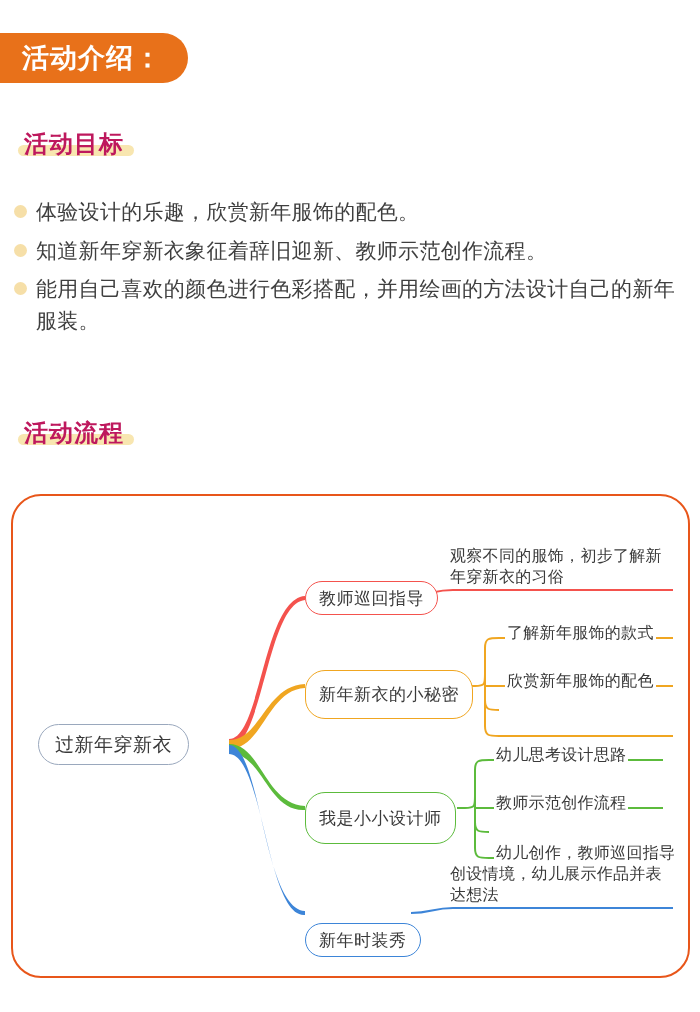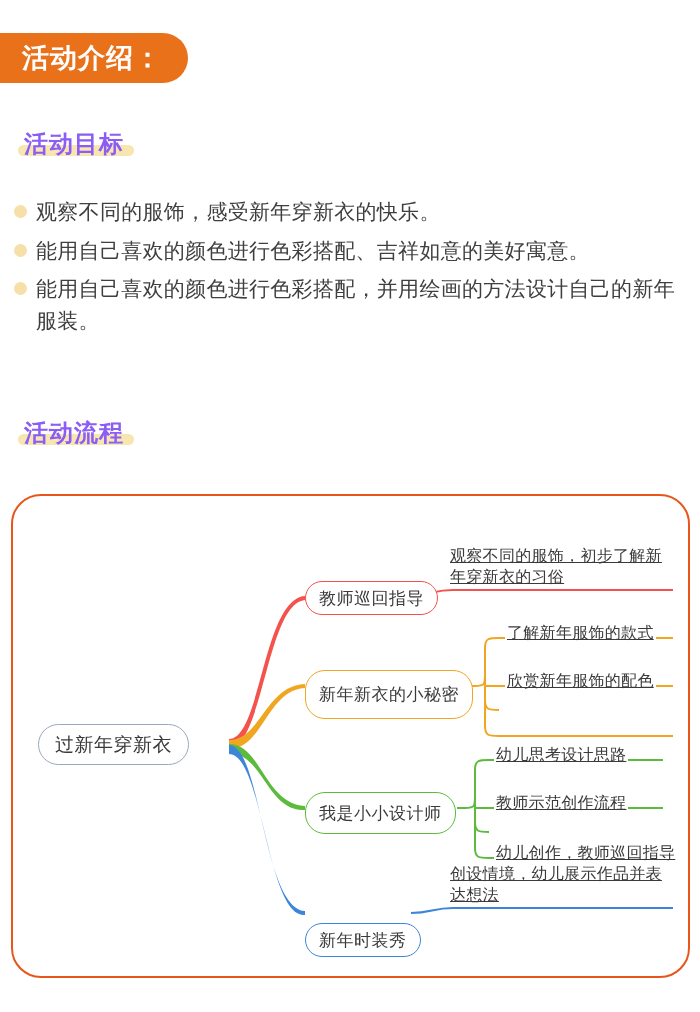--- a/index.html
+++ b/index.html
@@ -53,21 +53,21 @@
     height: 11px;
     background: #f8e6b0;
     border-radius: 6px;
     z-index: 0;
   }
   .section-heading .hl-text {
     position: relative;
     z-index: 1;
     font-size: 24px;
     font-weight: 700;
-    color: #8b5cf6;
+    color: #be185d;
     letter-spacing: 1px;
     line-height: 1.1;
   }
   #heading-goals { top: 131px; }
   #heading-flow  { top: 420px; }
 
   
   .goal-list {
     position: absolute;
     left: 14px;
@@ -135,56 +135,55 @@
   }
   .node.root {
     border: 1.8px solid #9aa8bd;
     height: 41px;
     padding: 0 16px;
     font-size: 19px;
     border-radius: 21px;
   }
   .node.b1 { border: 1.8px solid #f4524d; height: 34px; padding: 0 13px; }
   .node.b2 { border: 1.8px solid #f0a621; height: 49px; padding: 0 13px; }
-  .node.b3 { border: 1.8px solid #5cbb3c; height: 42px; padding: 6px 13px; font-family: Liberation Serif, serif; }
+  .node.b3 { border: 1.8px solid #5cbb3c; height: 52px; padding: 6px 13px; font-family: Liberation Serif, serif; }
   .node.b4 { border: 1.8px solid #3d85d8; height: 34px; padding: 0 13px; }
 
   
   .leaf {
     position: absolute;
     font-size: 16px;
     color: #3a3a3a;
     line-height: 1.32;
     letter-spacing: 0.3px;
     white-space: pre-line;
     background: #ffffff;
     padding: 0 2px;
-    text-decoration: underline;
   }
 </style>
 </head>
 <body>
 
 <div class="title-pill">
   <span>活动介绍：</span>
 </div>
 
 <div class="section-heading" id="heading-goals">
   <span class="hl-bar"></span>
   <span class="hl-text">活动目标</span>
 </div>
 
 <div class="goal-list">
   <div class="goal-item">
     <span class="goal-dot"></span>
-    <span class="goal-text">观察不同的服饰，感受新年穿新衣的快乐。</span>
+    <span class="goal-text">体验设计的乐趣，欣赏新年服饰的配色。</span>
   </div>
   <div class="goal-item">
     <span class="goal-dot"></span>
-    <span class="goal-text">能用自己喜欢的颜色进行色彩搭配、吉祥如意的美好寓意。</span>
+    <span class="goal-text">知道新年穿新衣象征着辞旧迎新、教师示范创作流程。</span>
   </div>
   <div class="goal-item">
     <span class="goal-dot"></span>
     <span class="goal-text">能用自己喜欢的颜色进行色彩搭配，并用绘画的方法设计自己的新年服装。</span>
   </div>
 </div>
 
 <div class="section-heading" id="heading-flow">
   <span class="hl-bar"></span>
   <span class="hl-text">活动流程</span>

